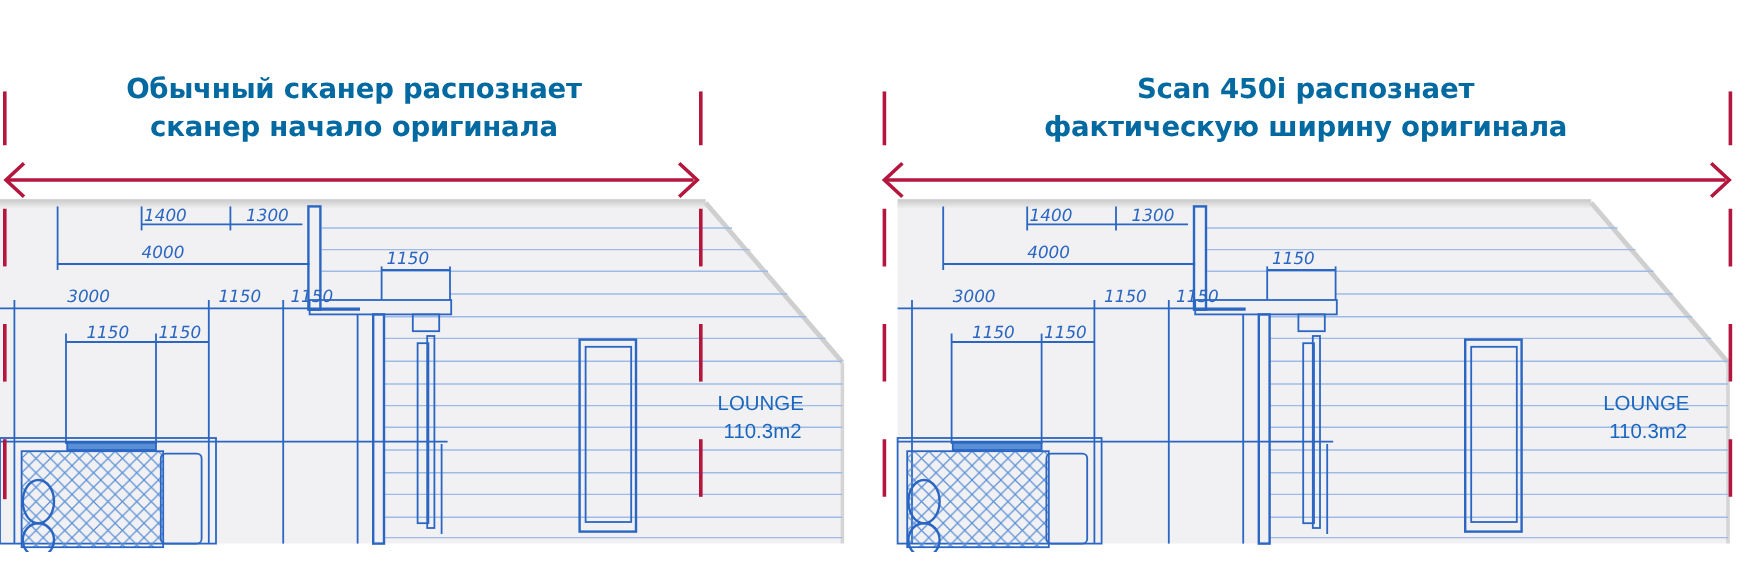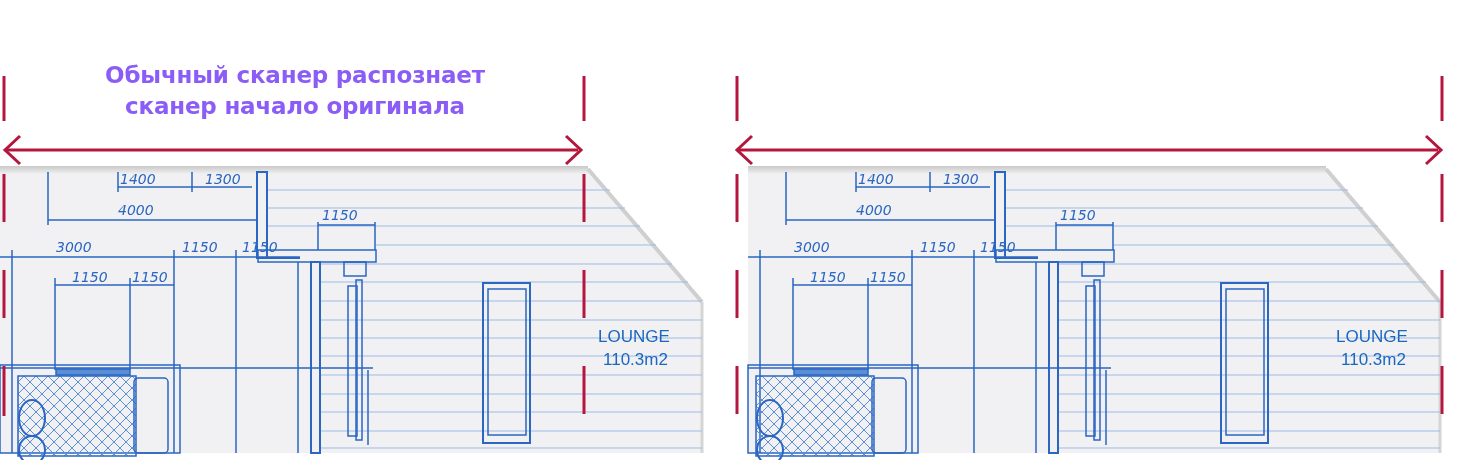--- a/index.html
+++ b/index.html
@@ -1,18 +1,18 @@
 <!DOCTYPE html>
 <html><head>
 <meta charset="utf-8">
 <style>
   html, body { margin: 0; padding: 0; }
   body { width: 1462px; height: 474px; background: #ffffff; position: relative; overflow: hidden; font-family: "DejaVu Sans", sans-serif; }
   .panel { position: absolute; top: 0; height: 474px; }
-  .title { position: absolute; top: 60px; text-align: center; font-weight: bold; font-size: 23px; line-height: 31px; color: #8b5cf6; font-family: "DejaVu Sans", sans-serif; letter-spacing: -0.2px; }
+  .title { position: absolute; top: 60px; text-align: center; font-weight: bold; font-size: 23px; line-height: 31px; color: #0369a1; font-family: "DejaVu Sans", sans-serif; letter-spacing: -0.2px; }
   .title span { display: block; }
   .bp { position: absolute; top: 160px; }
   .bp svg { display: block; }
   .dim-text { font-family: "DejaVu Sans", sans-serif; font-style: italic; font-size: 14px; fill: #2a66c2; }
   .room-text { font-family: "Liberation Sans", sans-serif; font-size: 17px; fill: #1b67c0; }
 </style>
 </head>
 <body>
 
 <div class="panel" style="left:0; width:720px;">
@@ -122,20 +122,24 @@
         <line x1="584" y1="290" x2="584" y2="338"></line>
 
       <line x1="6" y1="74" x2="578" y2="74"></line>
       <polyline points="20,60 5,74 20,88"></polyline>
       <polyline points="566,60 581,74 566,88"></polyline>
     </g>
   </svg>
 </div>
 
 <div class="panel" style="left:732px; width:730px;">
+  <div class="title" style="left:0; width:712px;">
+    <span>Scan 450i распознает</span>
+    <span>фактическую ширину оригинала</span>
+  </div>
 
   <div class="bp" style="left:6px;">
     <svg width="710" height="300" viewBox="0 0 710 300">
       <defs>
         <linearGradient id="shadowR" x1="0" y1="0" x2="0" y2="1">
           <stop offset="0" stop-color="#c8c8c8"></stop>
             <stop offset="1" stop-color="#f1f1f3"></stop>
         </linearGradient>
         <pattern id="hatchR" width="12" height="12" patternUnits="userSpaceOnUse">
           <path d="M0 0 L12 12 M12 0 L0 12" stroke="#5a8fd6" stroke-width="1"></path>

